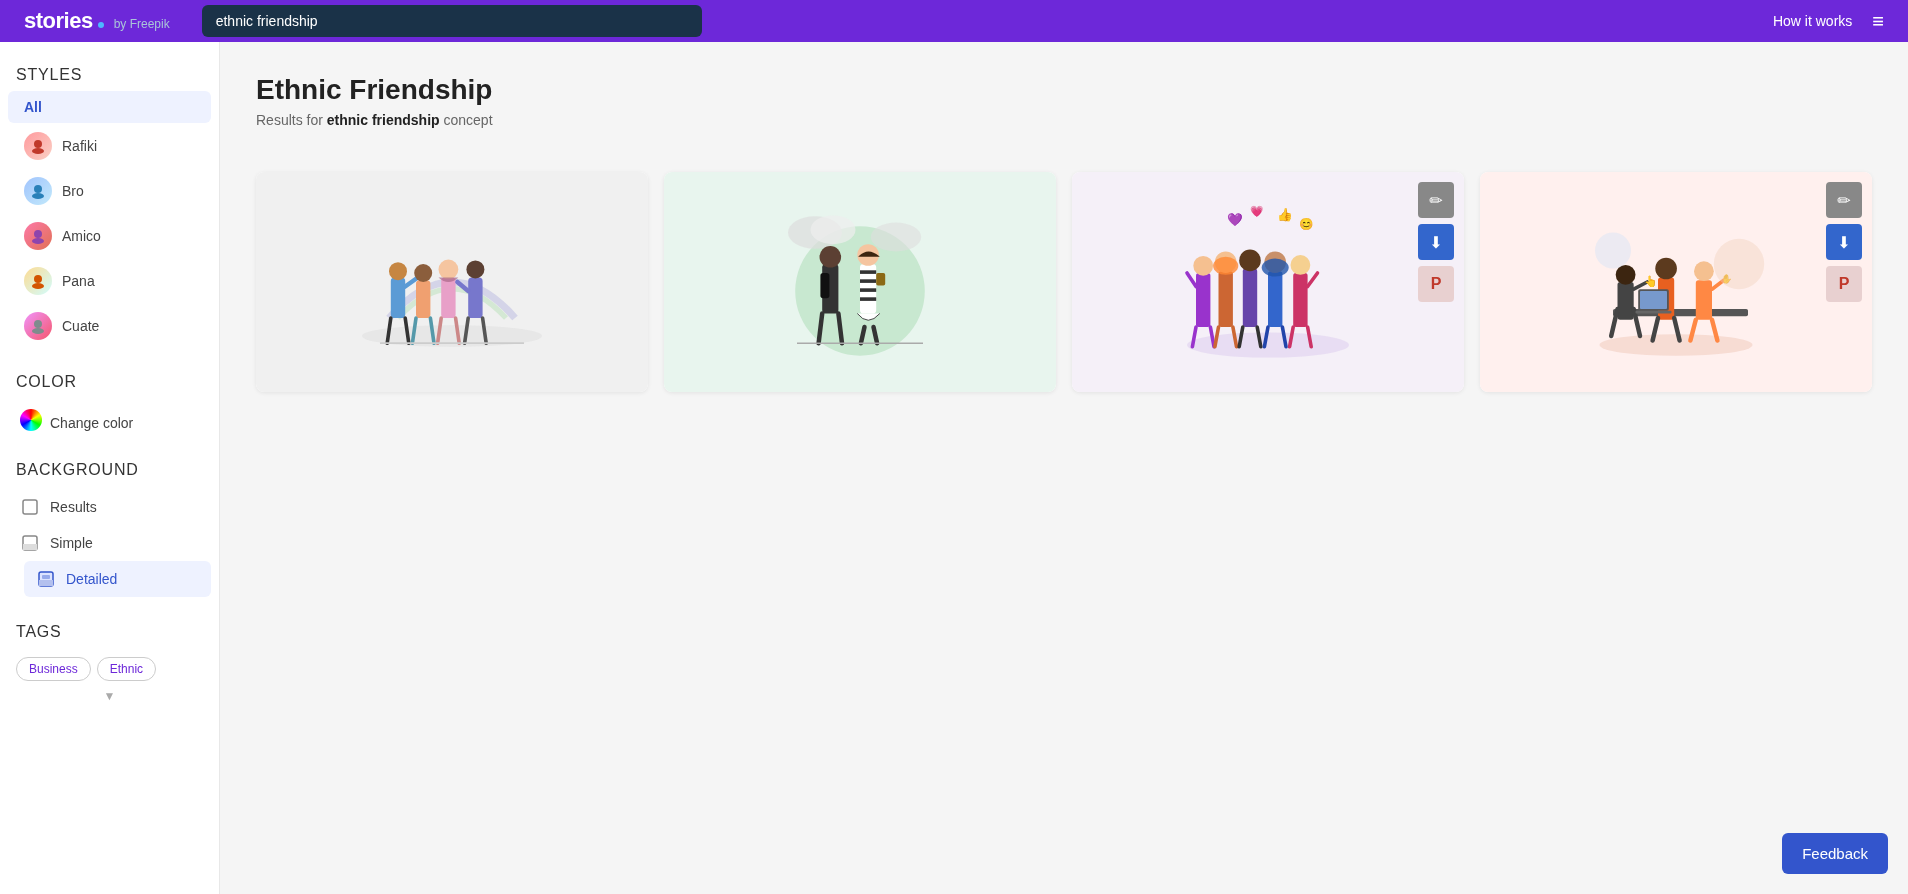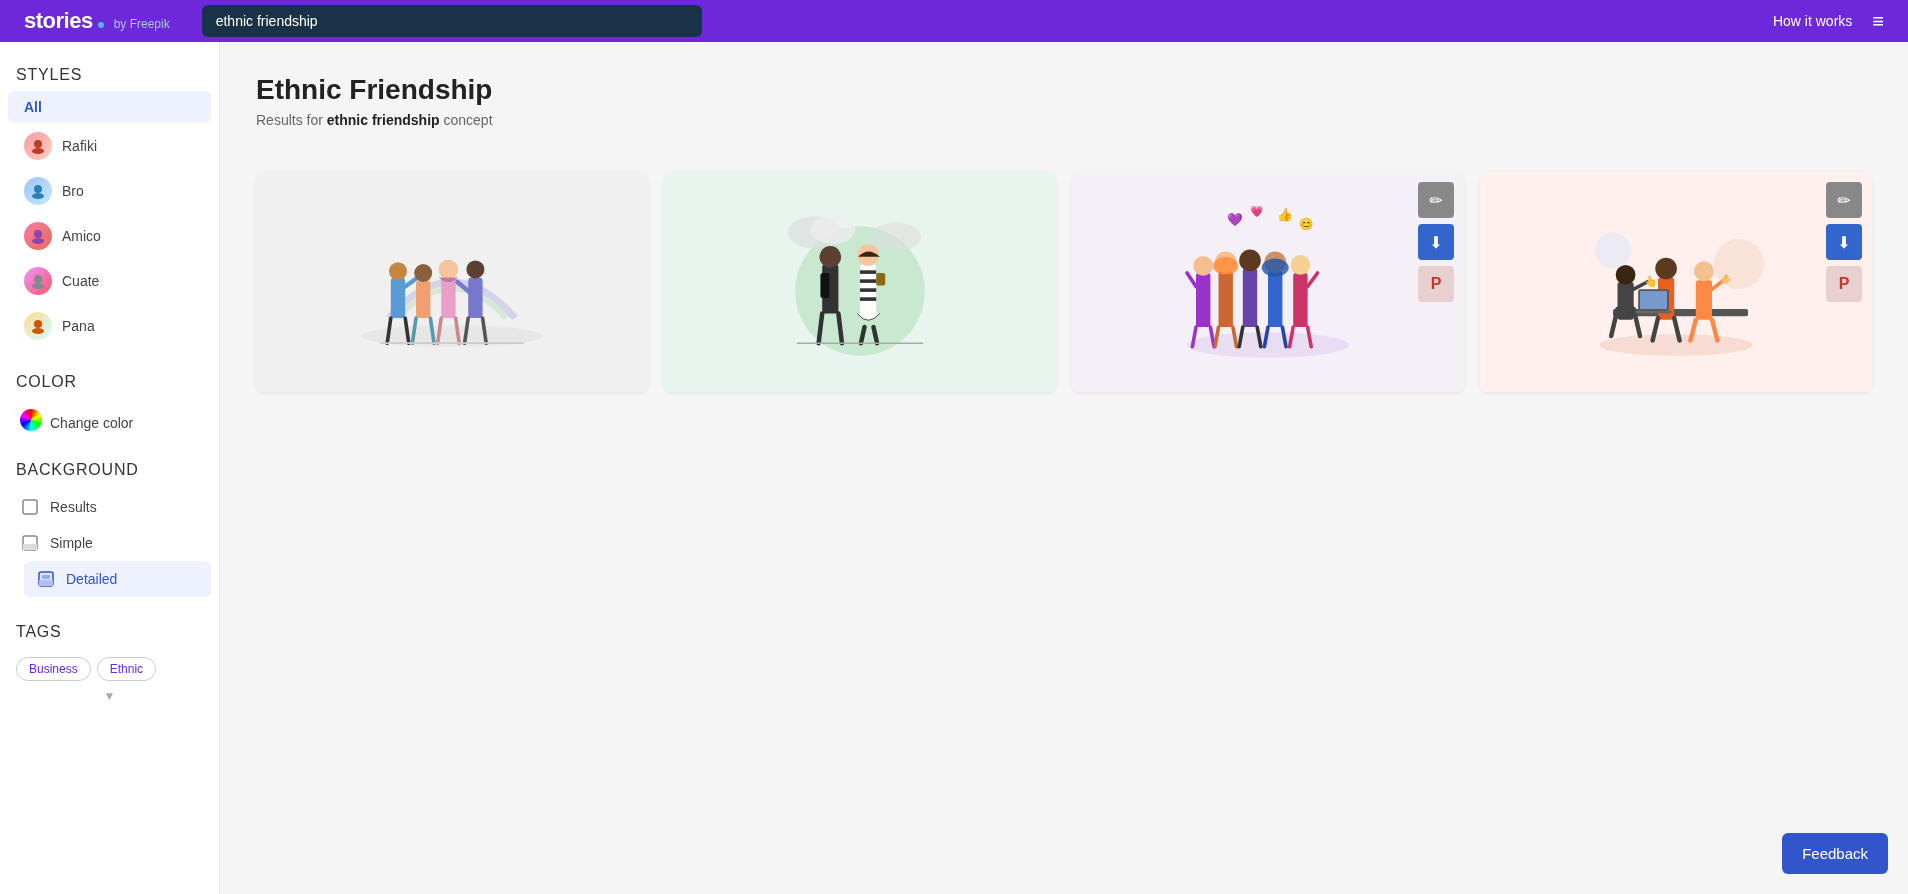--- a/index.html
+++ b/index.html
@@ -334,37 +334,37 @@
       <div class="style-avatar avatar-amico">
         <svg width="18" height="18" viewBox="0 0 18 18">
             <circle cx="9" cy="7" r="4" fill="#8e44ad"></circle>
             <ellipse cx="9" cy="14" rx="6" ry="3" fill="#8e44ad"></ellipse>
           </svg>
       </div>
       <span>Amico</span>
     </div>
 
     <div class="style-item">
+      <div class="style-avatar avatar-pana">
+        <svg width="18" height="18" viewBox="0 0 18 18">
+            <circle cx="9" cy="7" r="4" fill="#d35400"></circle>
+            <ellipse cx="9" cy="14" rx="6" ry="3" fill="#d35400"></ellipse>
+          </svg>
+      </div>
+      <span>Pana</span>
+    </div>
+
+    <div class="style-item">
       <div class="style-avatar avatar-cuate">
         <svg width="18" height="18" viewBox="0 0 18 18">
             <circle cx="9" cy="7" r="4" fill="#7f8c8d"></circle>
             <ellipse cx="9" cy="14" rx="6" ry="3" fill="#7f8c8d"></ellipse>
           </svg>
       </div>
       <span>Cuate</span>
-    </div>
-
-    <div class="style-item">
-      <div class="style-avatar avatar-pana">
-        <svg width="18" height="18" viewBox="0 0 18 18">
-            <circle cx="9" cy="7" r="4" fill="#d35400"></circle>
-            <ellipse cx="9" cy="14" rx="6" ry="3" fill="#d35400"></ellipse>
-          </svg>
-      </div>
-      <span>Pana</span>
     </div>
 
     <div style="height: 16px;"></div>
     <div class="sidebar-section-title">COLOR</div>
     <div class="color-section">
       <button class="color-btn">
         <div class="color-wheel"></div>
         <span>Change color</span>
       </button>
     </div>

